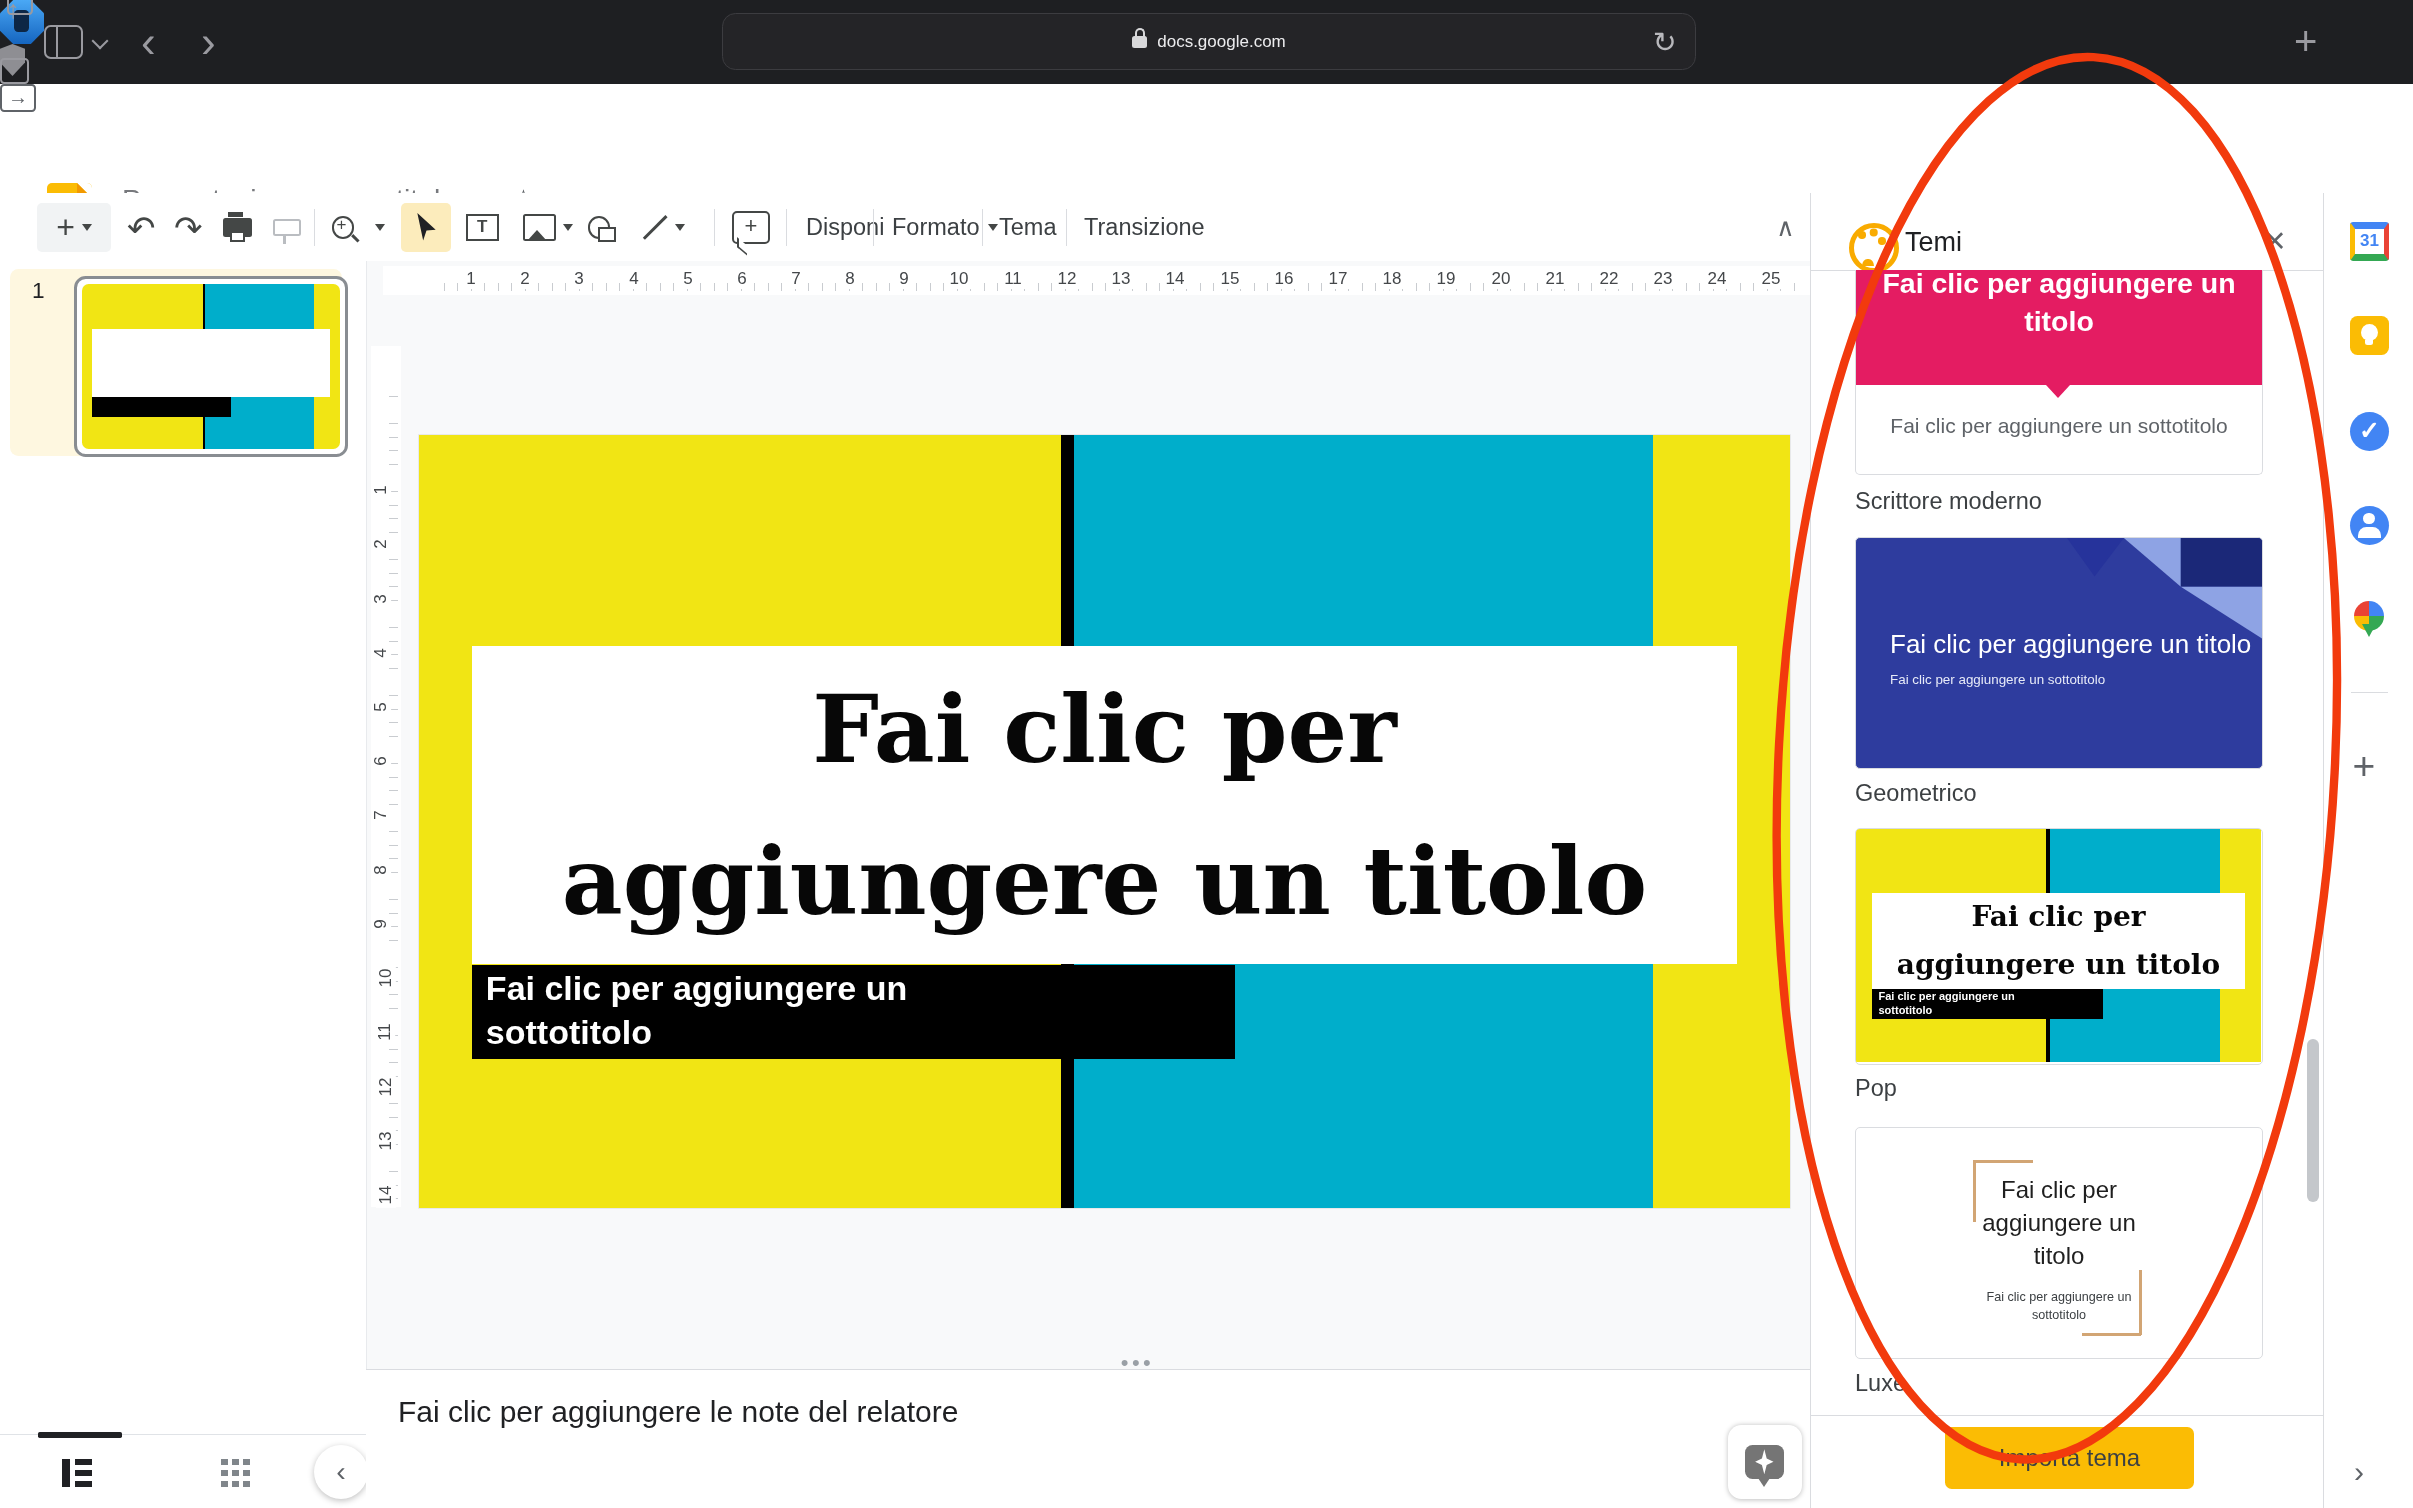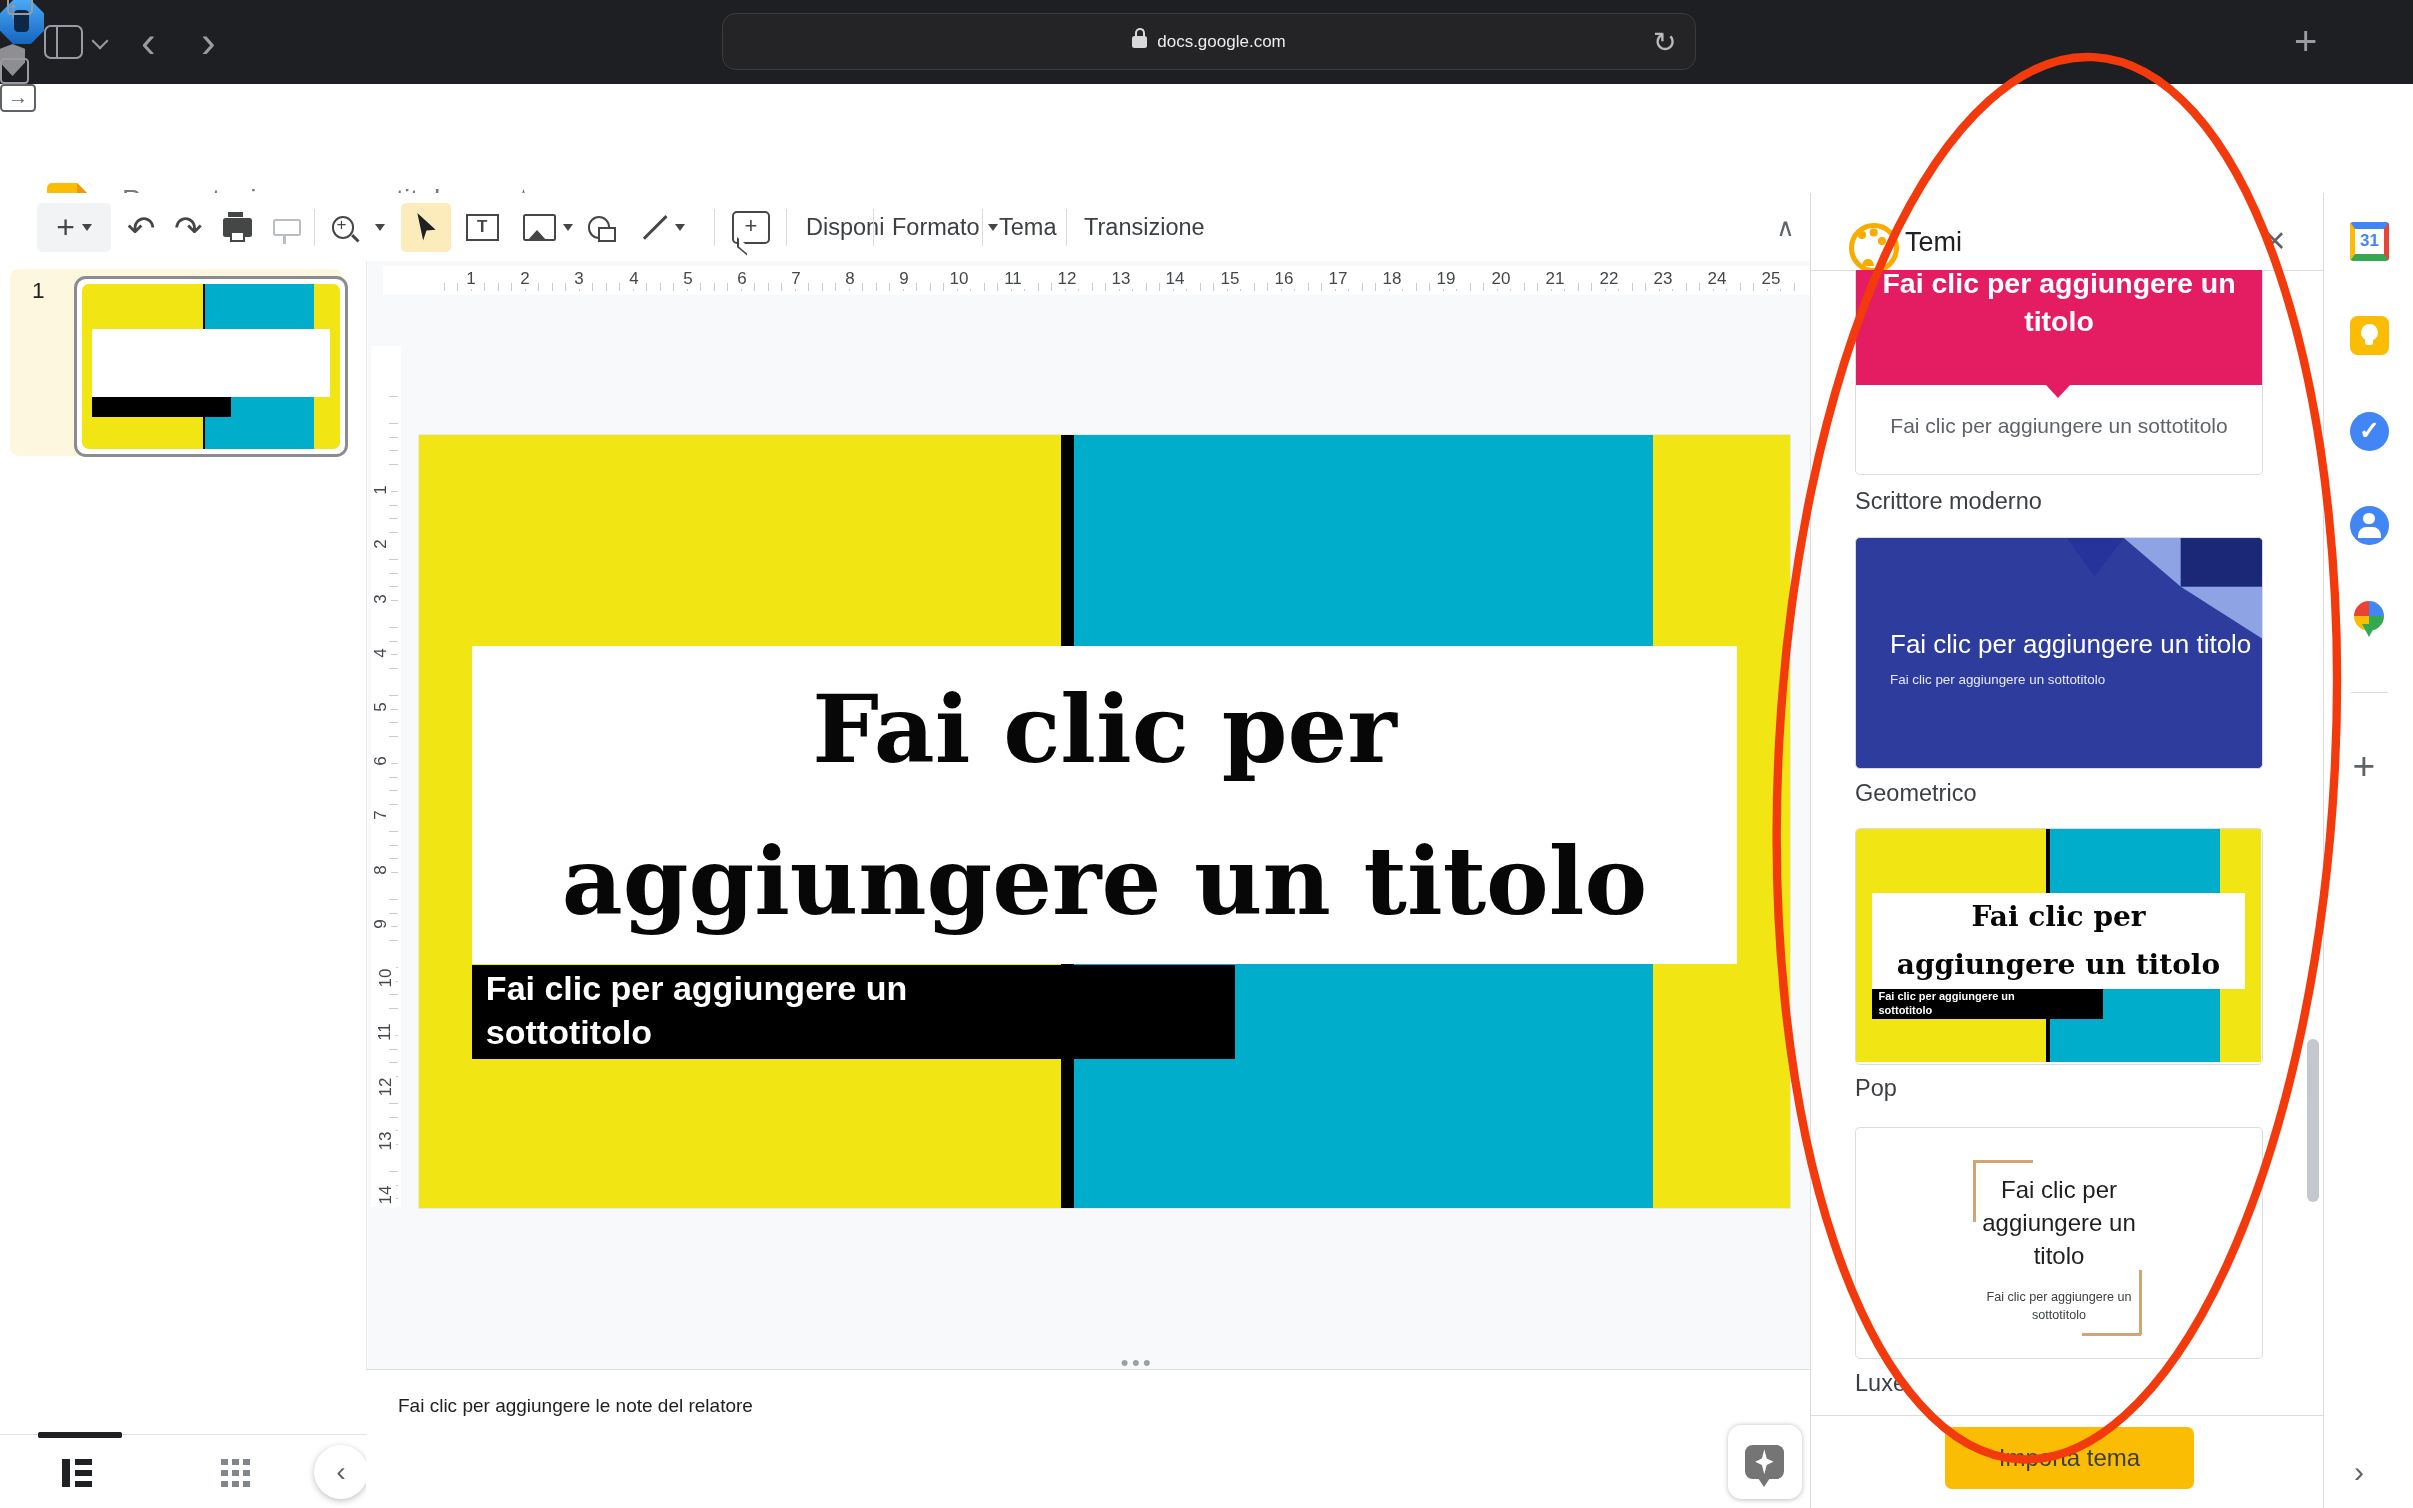--- a/index.html
+++ b/index.html
@@ -124,21 +124,21 @@
             display:flex;flex-direction:column;justify-content:center;}
   .ps-sub{position:absolute;left:3.9%;width:53.7%;top:68.5%;height:11.8%;background:#000;overflow:hidden;}
   .sertitle{font-family:"DejaVu Serif",serif;font-weight:700;color:#070707;text-align:center;}
   .mainslide{left:53px;top:174px;width:1371px;height:773px;box-shadow:0 0 0 0.8px rgba(0,0,0,.08);}
   .mainslide .sertitle{font-size:94px;line-height:1.62;}
   .mainslide .ps-sub{padding:1.7px 13.4px;}
   .subtext{color:#fff;font-weight:700;}
   .mainslide .subtext{font-size:34px;line-height:1.3;}
   .dots{position:absolute;left:738px;top:1089px;width:67px;text-align:center;color:#9aa0a6;font-size:22px;letter-spacing:3.4px;}
   .notes{position:absolute;left:0;top:1108px;right:0;bottom:0;background:#fff;border-top:0.8px solid #dadce0;}
-  .notestext{position:absolute;left:32px;top:25px;font-size:19px;color:#202124;}
+  .notestext{position:absolute;left:32px;top:25px;font-size:30px;color:#202124;}
   .sparkbtn{position:absolute;right:8.4px;top:55px;width:74px;height:74px;background:#fff;border-radius:13.4px;
             box-shadow:0 0.8px 5px rgba(0,0,0,.25);display:flex;align-items:center;justify-content:center;}
   .spark{width:39px;height:34px;background:#757575;border-radius:7.5px;position:relative;}
   .spark::before{content:"";position:absolute;left:10px;top:4.2px;width:18.4px;height:25px;background:#fff;
       clip-path:polygon(50% 0,63% 37%,100% 50%,63% 63%,50% 100%,37% 63%,0 50%,37% 37%);}
   .spark::after{content:"";position:absolute;left:12.6px;bottom:-8.4px;border-left:6.7px solid transparent;border-right:6.7px solid transparent;border-top:9.2px solid #757575;}
 
   
   .themes{position:absolute;left:1810px;top:193px;width:513px;height:1316px;background:#fff;border-left:0.8px solid #dadce0;}
   .palette{position:absolute;left:38px;top:30px;width:40px;height:40px;border:5.9px solid #f9ab00;border-radius:50%;}

